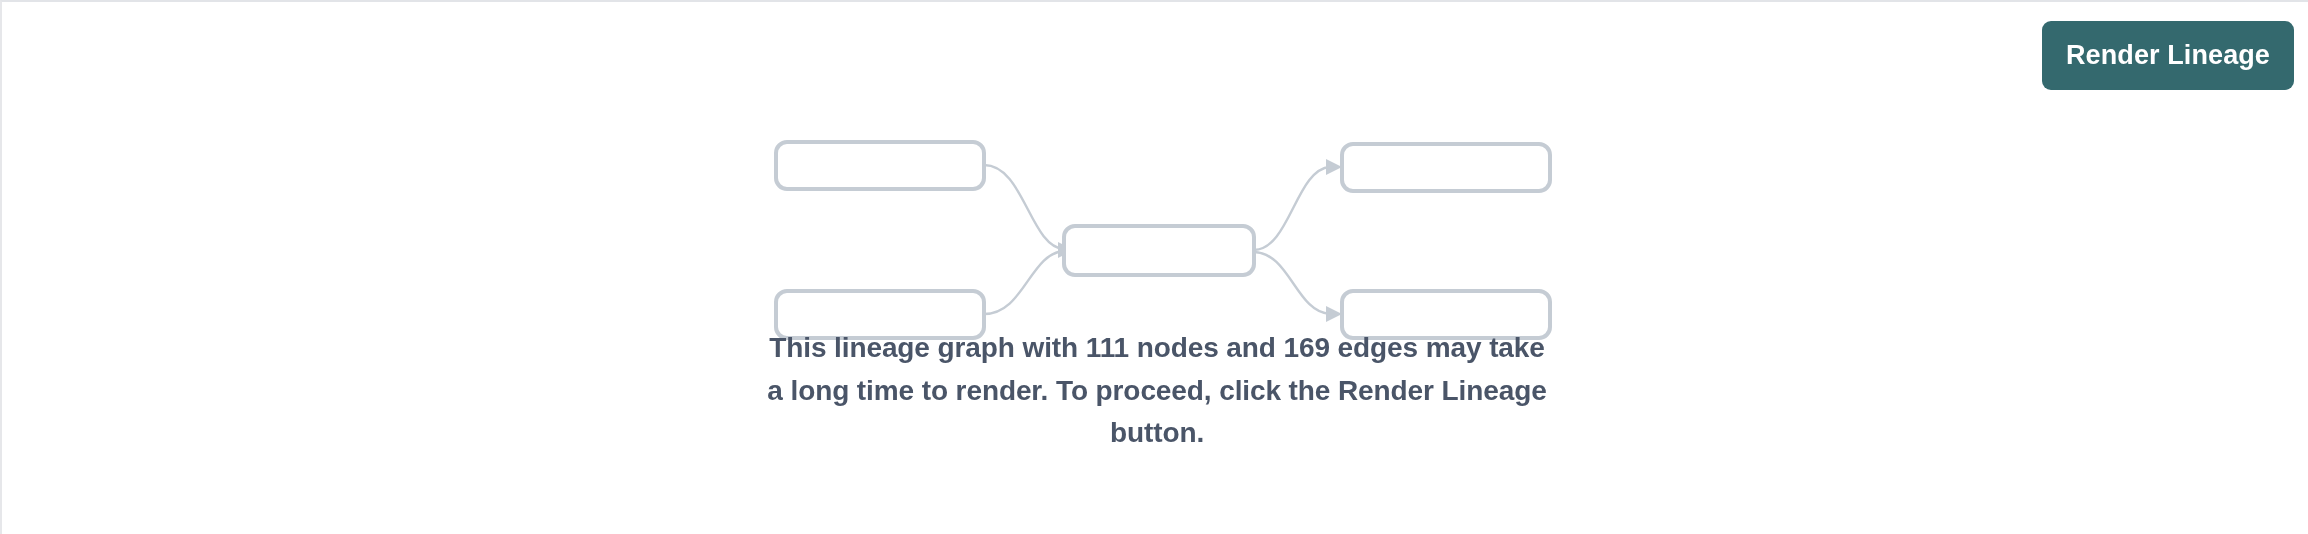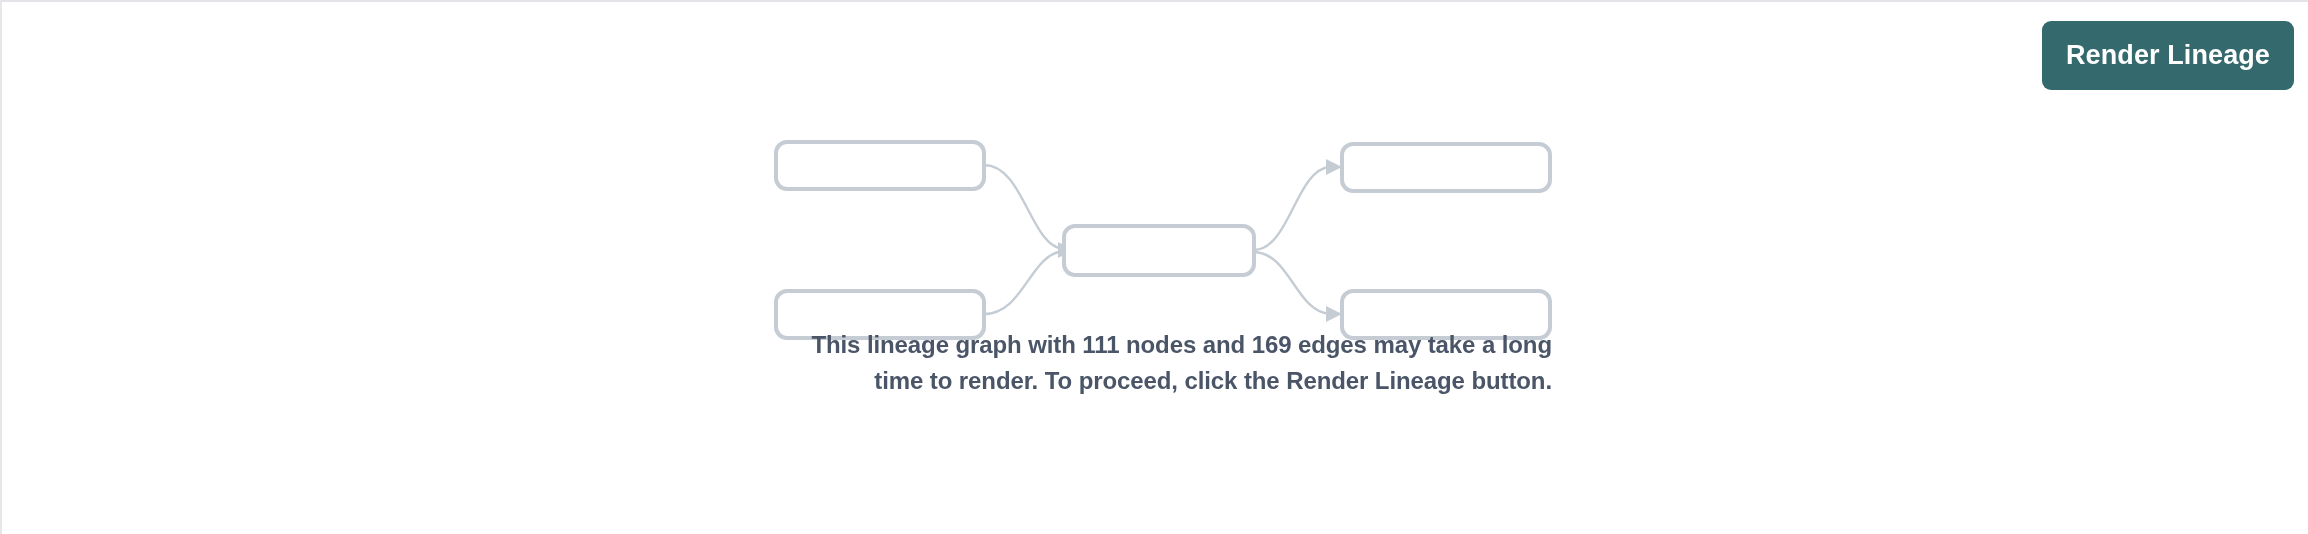--- a/index.html
+++ b/index.html
@@ -71,23 +71,23 @@
   .ph-arrow {
     fill: #c5ccd4;
   }
 
   
   .message {
     position: absolute;
     left: 760px;
     top: 325px;
     width: 790px;
-    text-align: right;
+    text-align: center;
     font-family: "Liberation Sans", sans-serif;
-    font-size: 24px;
+    font-size: 28px;
     font-weight: bold;
     line-height: 1.52;
     color: #4a5568;
     letter-spacing: -0.1px;
   }
 </style>
 </head>
 <body>
 
 <div class="screen">

